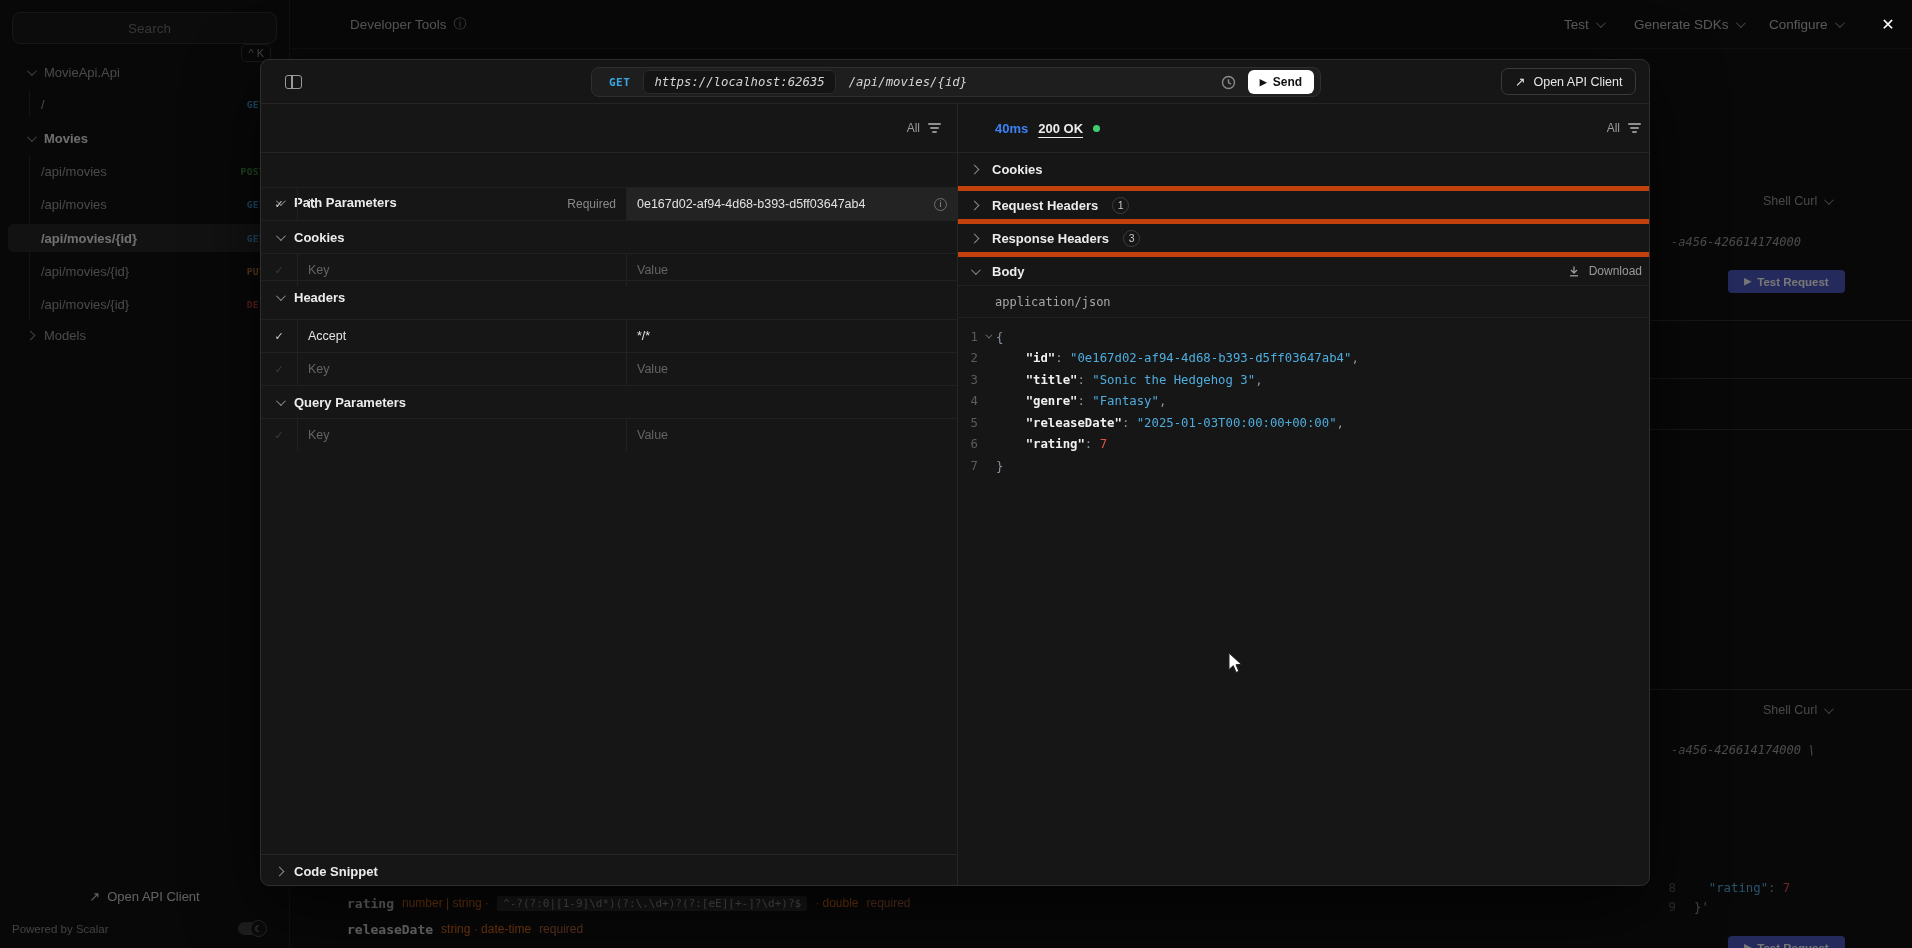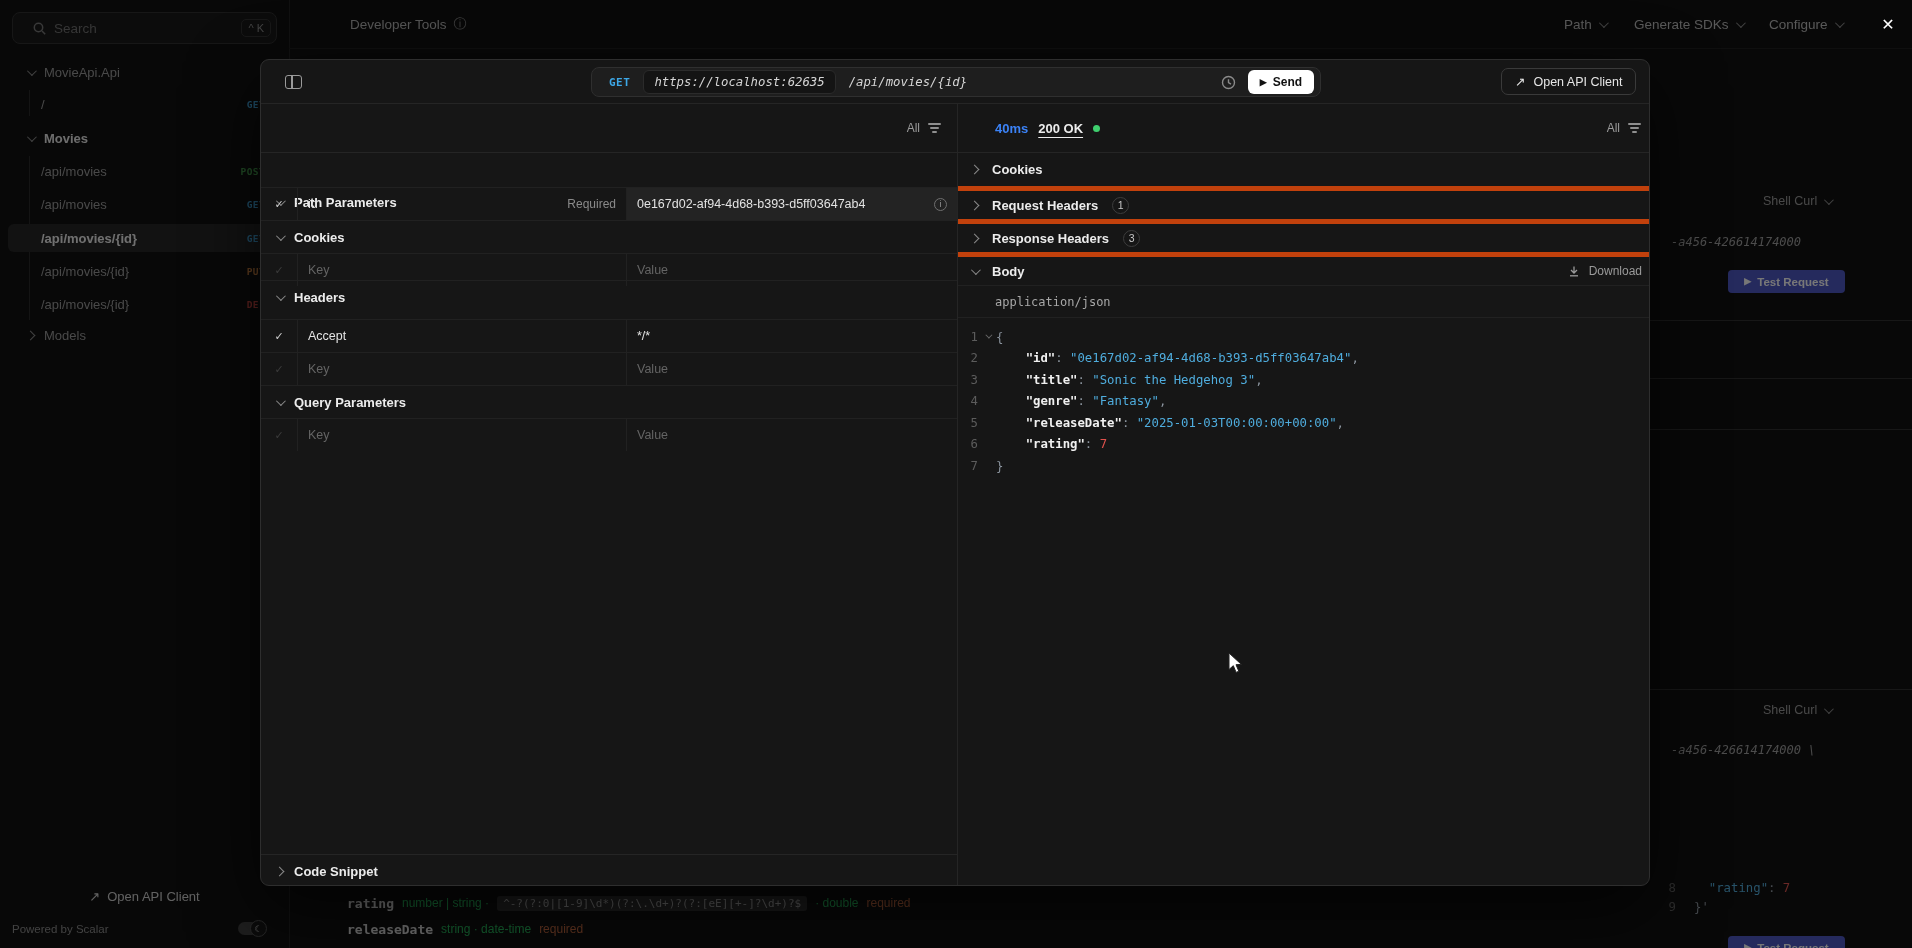--- a/index.html
+++ b/index.html
@@ -24,21 +24,21 @@
 
   
   .dt-title { left:350px; top:0; height:48px; gap:7px; font-size:13.5px; color:#b3b3b3; }
   .i-circle { font-size:13px; color:#7f7f7f; }
   .toplink { top:0; height:48px; gap:7px; font-size:13.5px; color:#bcbcbc; cursor:pointer; }
   .main-sep { left:289px; top:48px; width:1623px; border-top:1px solid #191919; }
   .side-sep { left:289px; top:0; height:948px; border-left:1px solid #1d1d1d; }
 
   
   .searchbox { left:12px; top:12px; width:265px; height:32px; background:#121212;
-    border:1px solid #2b2b2b; border-radius:8px; padding-left:20px; gap:8px; }
+    border:1px solid #2b2b2b; border-radius:8px; padding-left:10px; gap:8px;flex-direction:column; }
   .searchbox .ph-text { font-size:13.5px; color:#6f6f6f; }
   .kbd { margin-left:auto; margin-right:5px; border:1px solid #2e2e2e; border-radius:5px;
     padding:2px 6px; font-size:11px; color:#8a8a8a; }
   .sb-item { left:8px; width:273px; height:28px; border-radius:6px; font-size:13px; color:#9a9a9a; }
   .sb-item.group { padding-left:19px; gap:10px; }
   .sb-item.child { padding-left:33px; }
   .sb-item.bright { color:#e8e8e8; font-weight:bold; }
   .sb-item.selected { background:#202020; color:#f0f0f0; font-weight:bold; }
   .mbadge { position:absolute; right:16px; font-family:"DejaVu Sans Mono",monospace;
     font-weight:bold; font-size:9.5px; letter-spacing:.4px; }
@@ -53,21 +53,21 @@
     font-size:9px; color:#d0d0d0; }
 
   
   .bg-lang { gap:7px; font-size:12.5px; color:#9a9a9a; }
   .bg-snip { font-size:12px; color:#9f9f9f; }
   .bg-btn { width:117px; height:23px; background:#4a55c5; border-radius:4px; color:#fff;
     font-size:11.5px; justify-content:center; gap:6px; font-weight:bold; }
   .bg-hr { left:1650px; width:262px; border-top:1px solid #2c2c2c; }
   .schema-line { gap:8px; height:18px; }
   .schema-name { font-family:"DejaVu Sans Mono",monospace; font-weight:bold; font-size:13px; color:#e8e8e8; }
-  .schema-meta { font-size:12px; color:#22c55e; }
+  .schema-meta { font-size:12px; color:#f97316; }
   .schema-chip { font-family:"DejaVu Sans Mono",monospace; font-size:11px; color:#b5b5b5;
     background:#2d2d2d; border-radius:3px; padding:1px 6px; }
   .schema-req { font-size:12px; color:#cf6b3e; }
 
   
   .overlay { position:absolute; inset:0; background:rgba(8,8,8,.55); z-index:5; }
   .close-x { left:1868px; top:0; width:40px; height:48px; justify-content:center; color:#ffffff;
     font-size:16px; z-index:20; cursor:pointer; }
   .modal { left:260px; top:59px; width:1390px; height:827px; background:#161616;
     border:1px solid #2e2e2e; border-radius:9px; z-index:10; overflow:hidden;
@@ -153,21 +153,21 @@
 <div class="stage">
 
   <div class="abs side-sep"></div>
   <div class="abs main-sep"></div>
 
   <div class="abs flex dt-title">
     <span>Developer Tools</span>
     <span class="i-circle">ⓘ</span>
   </div>
   <div class="abs flex toplink" style="left:1564px">
-    <span>Path</span>
+    <span>Test</span>
     <span class="chev down"></span>
   </div>
   <div class="abs flex toplink" style="left:1634px">
     <span>Generate SDKs</span>
     <span class="chev down"></span>
   </div>
   <div class="abs flex toplink" style="left:1769px">
     <span>Configure</span>
     <span class="chev down"></span>
   </div>

